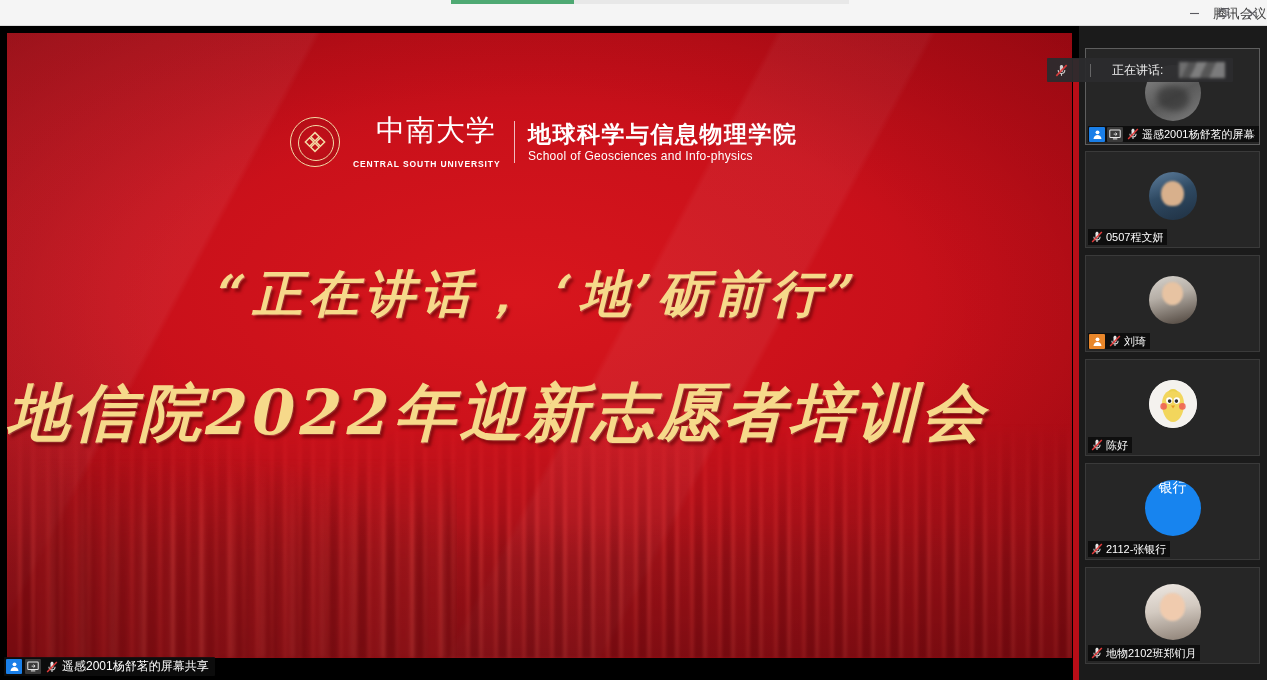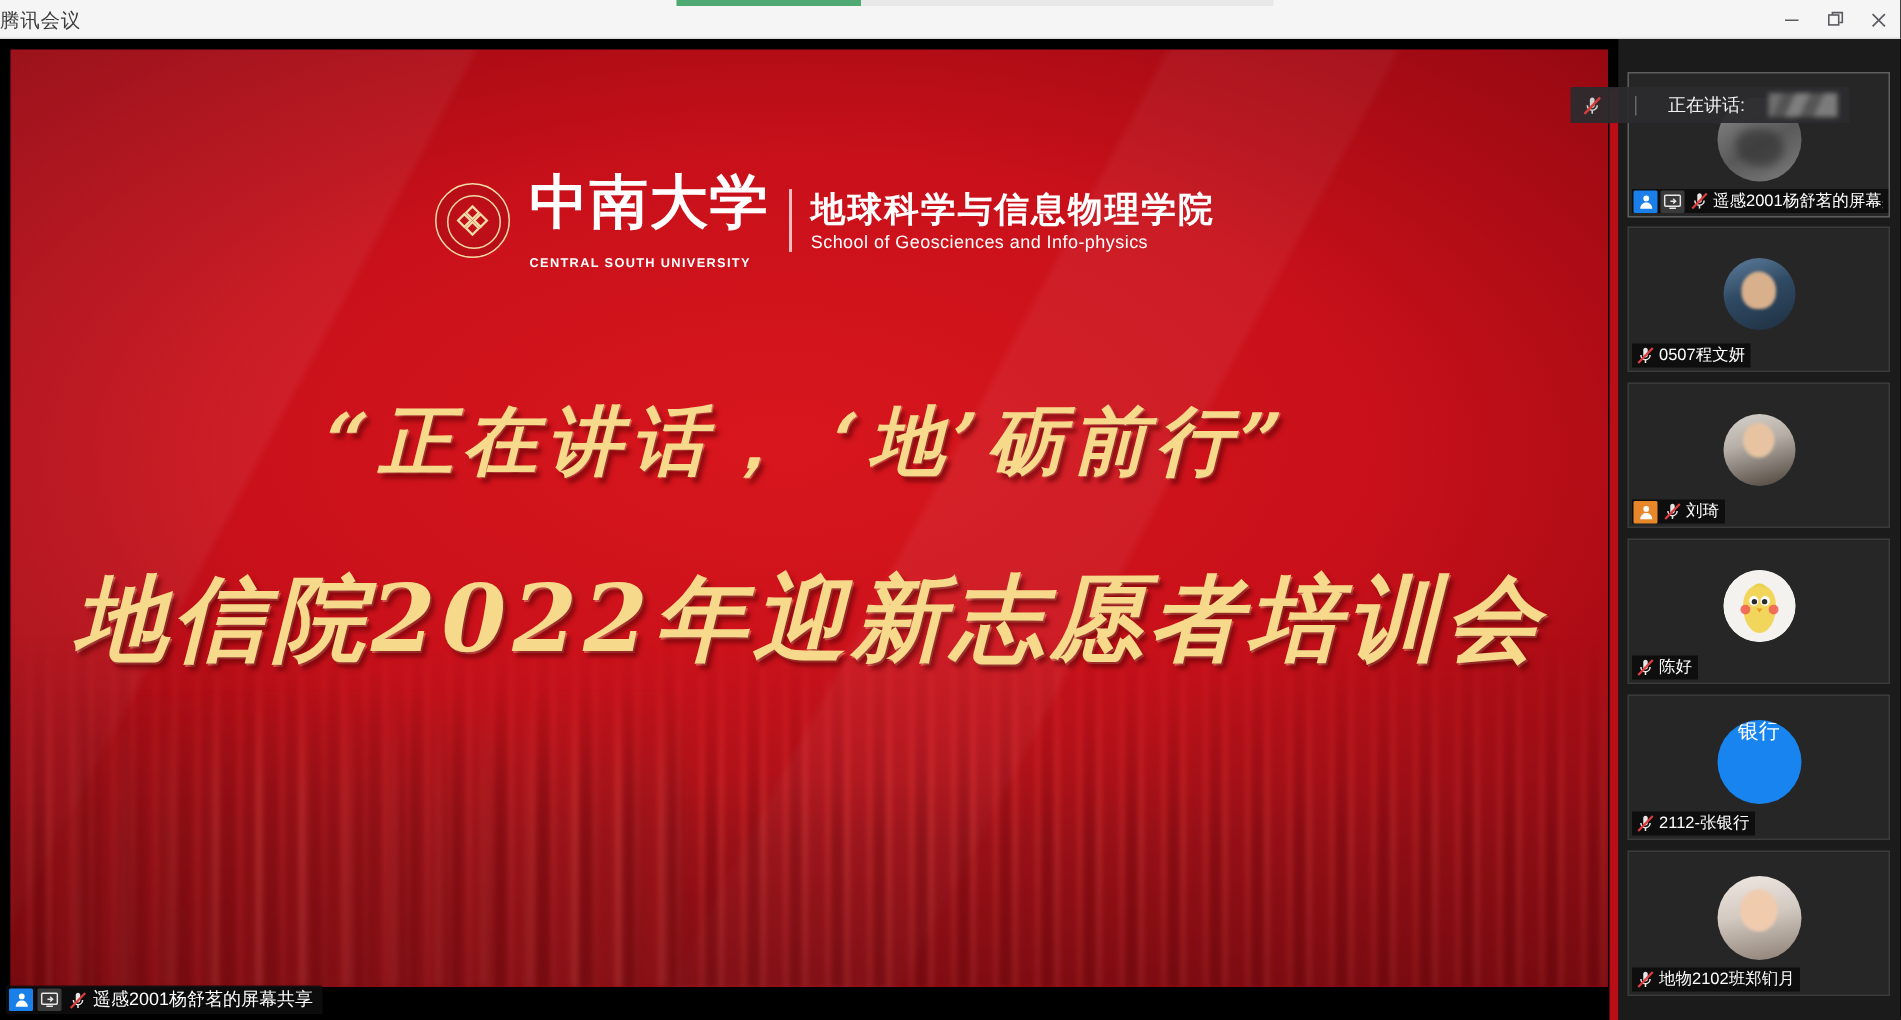--- a/index.html
+++ b/index.html
@@ -30,21 +30,21 @@
   }
   .titlebar-progress-fill {
     position: absolute; left: 0; top: 0;
     height: 4px; width: 122px;
     background: #4fa973;
   }
   .titlebar-title {
     position: absolute; left: 0; top: 0;
     width: 1267px; height: 26px;
     line-height: 28px;
-    text-align: left;
+    text-align: right;
     font-size: 13px;
     color: #3c3c3c;
     letter-spacing: .5px;
   }
   .win-btns {
     position: absolute; right: 0; top: 0;
     height: 26px;
     display: flex;
     align-items: center;
   }
@@ -137,26 +137,27 @@
     width: 34px; height: 34px;
     border-radius: 50%;
     border: 1.4px solid #f3dba6;
   }
   .logo-seal-mark {
     position: absolute; left: 13px; top: 13px;
     width: 22px; height: 22px;
   }
   .logo-cn {
     font-family: "DejaVu Serif", "Liberation Serif", serif;
-    font-weight: 700;
-    font-size: 39px;
+    font-weight: 400;
+    font-size: 29px;
     color: #ffffff;
     letter-spacing: 1px;
     line-height: 1.05;
     white-space: nowrap;
+    margin-left: 23px;
   }
   .logo-en {
     font-size: 8.5px;
     font-weight: 700;
     color: #ffffff;
     letter-spacing: .9px;
     white-space: nowrap;
     margin-top: 14px;
   }
   .logo-divider {
@@ -193,21 +194,21 @@
   .headline1 {
     position: absolute; top: 228px; left: 0;
     width: 1065px;
     text-align: center;
     font-size: 50px;
     letter-spacing: 6px;
   }
   .headline2 {
     position: absolute; top: 338px; left: 0;
     width: 1065px;
-    text-align: center;
+    text-align: left;
     font-size: 62px;
     letter-spacing: 4px;
   }
   .slide-date {
     position: absolute; top: 497px; left: 0;
     width: 1065px;
     text-align: center;
     font-size: 30px;
     letter-spacing: 2px;
   }

